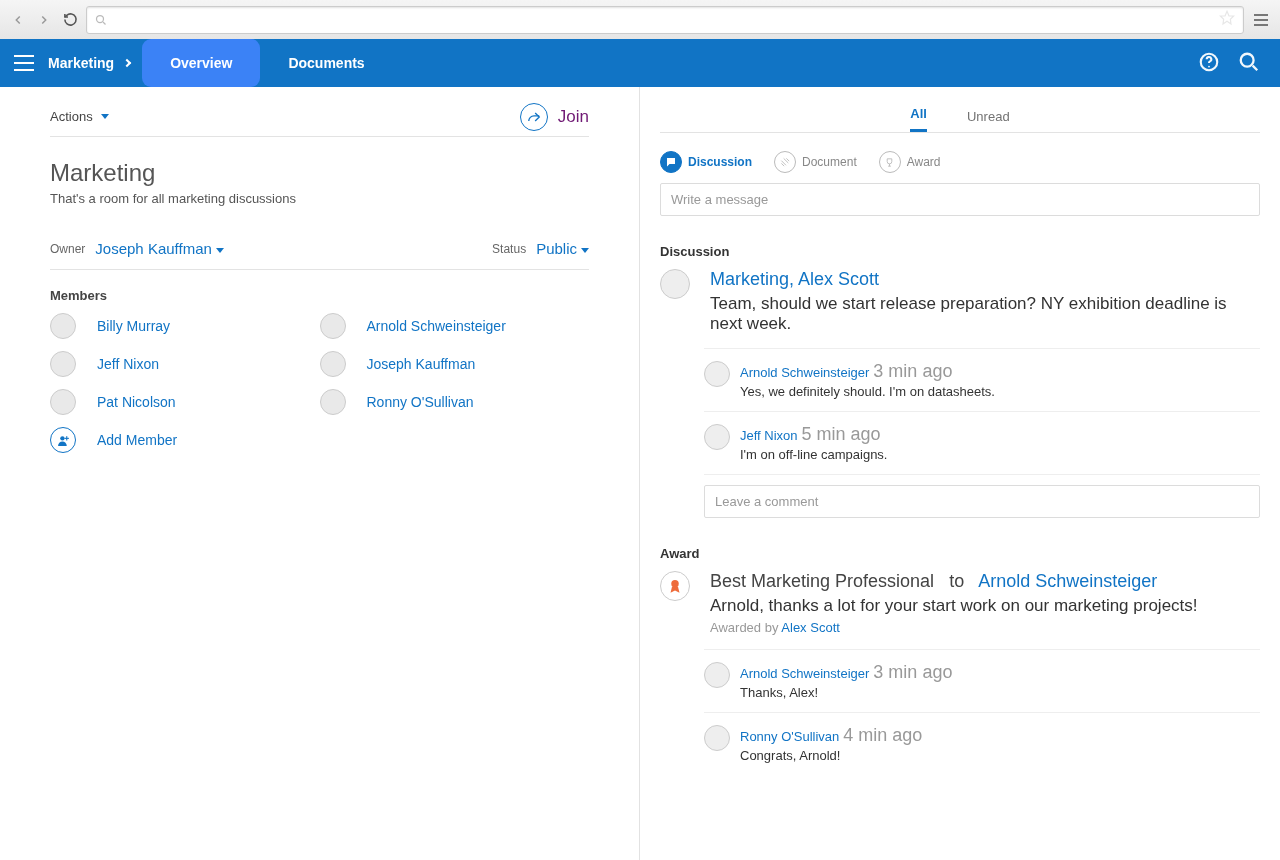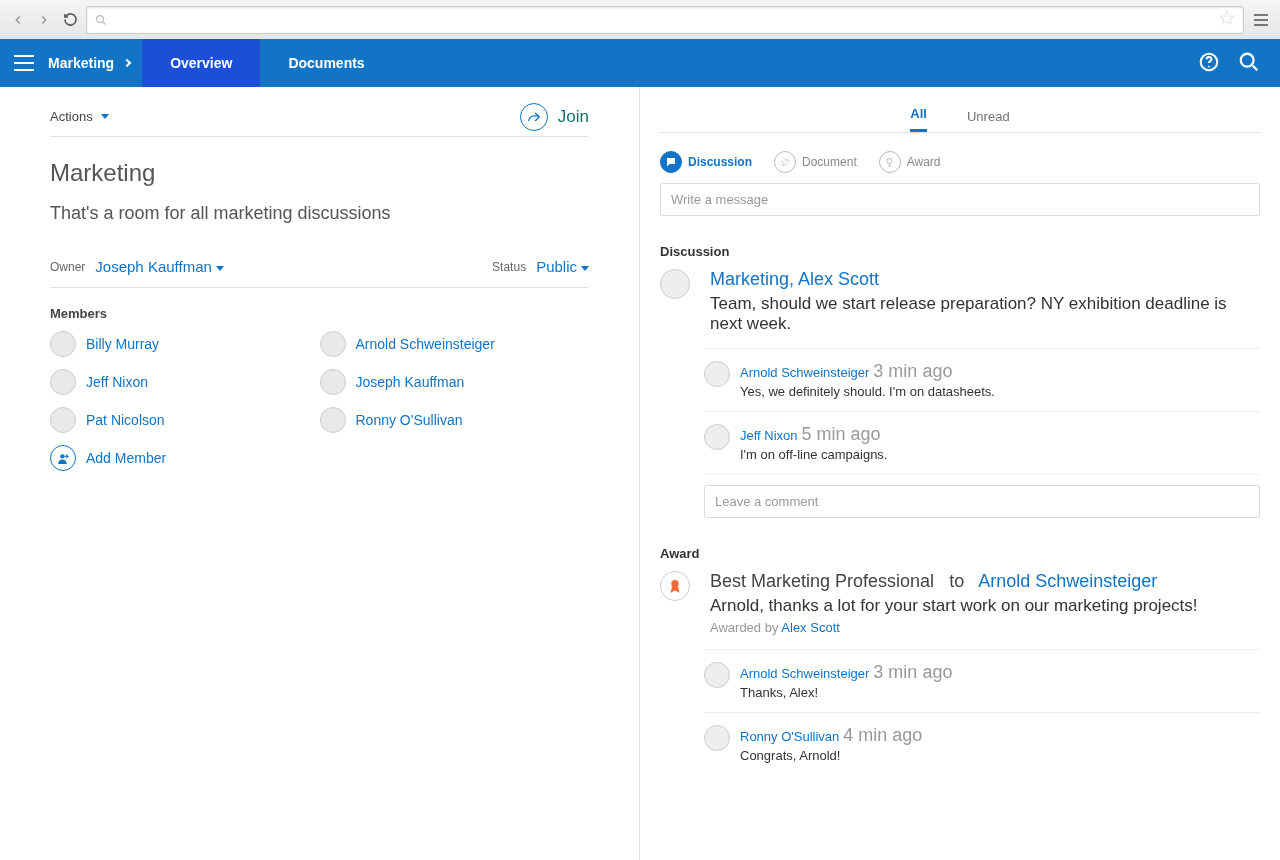--- a/index.html
+++ b/index.html
@@ -13,44 +13,44 @@
   .urlbar svg { opacity:.4; }
   .star { margin-left:auto; cursor:pointer; opacity:.5; }
   .burger { width:22px; display:flex; flex-direction:column; gap:3px; padding:4px; color:#777; cursor:pointer; }
   .burger span { height:2px; background:#777; }
 
   
   .nav { height:48px; background:#1174C5; display:flex; align-items:stretch; color:#fff; }
   .nav-ham { width:48px; display:flex; align-items:center; justify-content:center; cursor:pointer; }
   .nav-breadcrumb { display:flex; align-items:center; font-size:14px; font-weight:600; padding-right:12px; cursor:pointer; gap:10px;}
   .nav-tab { padding:0 28px; display:flex; align-items:center; font-size:14px; font-weight:600; cursor:pointer; }
-  .nav-tab.active { background:#1d4ed8; }
+  .nav-tab.active { background:#3b82f6;border-radius:9px; }
   .nav-right { margin-left:auto; display:flex; align-items:center; gap:18px; padding-right:20px; }
   .nav-icon { cursor:pointer; opacity:.95; }
 
   
   .content { display:flex; height:calc(100vh - 39px - 48px); }
   .left { width:640px; border-right:1px solid #e2e2e2; padding:10px 50px 30px 50px; overflow:auto; }
   .right { flex:1; padding:10px 20px 30px 20px; overflow:auto; }
 
   .actions-row { display:flex; align-items:center; height:40px; border-bottom:1px solid #e3e3e3; }
   .actions-btn { font-size:13px; color:#444; cursor:pointer; display:flex; align-items:center; gap:4px;}
-  .join { margin-left:auto; display:flex; align-items:center; gap:10px; color:#0f766e; font-size:17px; cursor:pointer;}
+  .join { margin-left:auto; display:flex; align-items:center; gap:10px; color:#701a75; font-size:17px; cursor:pointer;}
   .circle-btn { width:28px; height:28px; border:1.5px solid #1174C5; border-radius:50%; display:flex; align-items:center; justify-content:center; color:#1174C5;}
 
   h1.room-title { font-size:24px; font-weight:400; color:#555; margin-top:22px; }
-  .subtitle { font-size:18px; color:#555; margin-top:16px; }
+  .subtitle { font-size:13px; color:#555; margin-top:4px; }
 
   .meta-row { display:flex; gap:44px; margin-top:34px; border-bottom:1px solid #e3e3e3; padding-bottom:12px; }
   .meta { font-size:12px; color:#666; display:flex; align-items:center; gap:10px; }
   .meta a { color:#1174C5; font-size:15px; cursor:pointer; }
 
   .section-label { font-size:13px; font-weight:600; color:#444; margin:18px 0 10px; }
   .members { display:grid; grid-template-columns:1fr 1fr; row-gap:12px; }
-  .member { display:flex; align-items:center; gap:10px; cursor:pointer; }
+  .member { display:flex; align-items:center; gap:21px; cursor:pointer; }
   .avatar { width:26px; height:26px; border-radius:50%; border:1px solid #ccc; background:#e9e9e9; display:flex; align-items:center; justify-content:center; font-size:11px; color:#777; overflow:hidden;}
   .member .name { color:#1174C5; font-size:14px; }
   .add-member { color:#1174C5; font-size:14px; cursor:pointer; }
 
   
   .feed-tabs { display:flex; justify-content:center; gap:40px; border-bottom:1px solid #e3e3e3; height:36px; align-items:flex-end; }
   .feed-tab { padding-bottom:8px; color:#737373; font-size:13px; cursor:pointer; }
   .feed-tab.active { color:#1174C5; border-bottom:3px solid #1174C5; font-weight:600; }
 
   .compose-types { display:flex; gap:22px; margin:18px 0 10px; }

